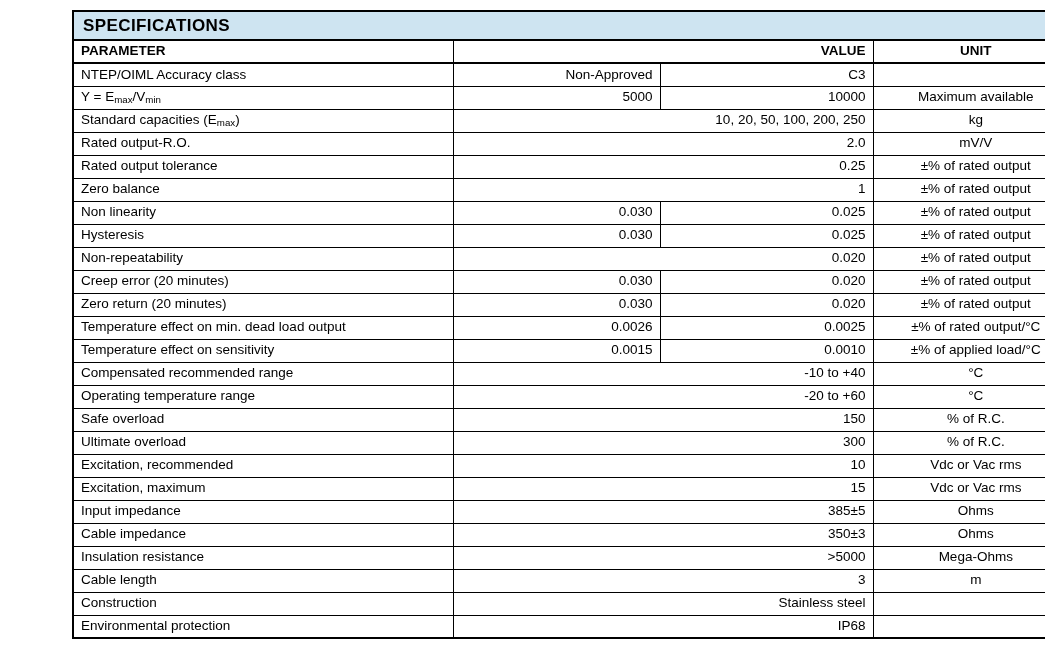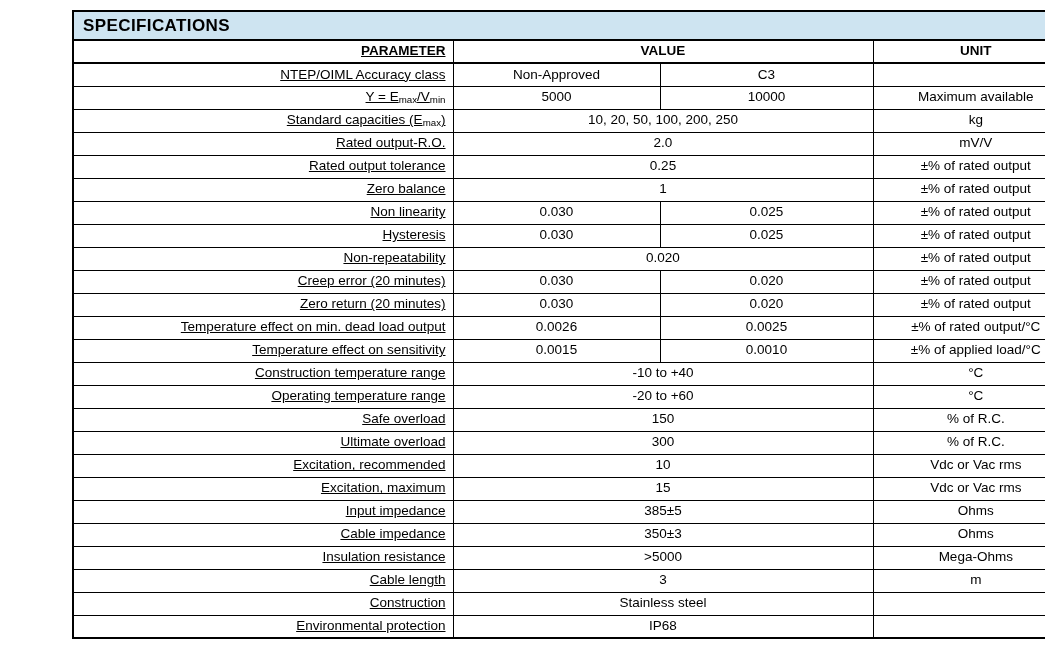--- a/index.html
+++ b/index.html
@@ -39,22 +39,22 @@
     font-size: 17px;
     font-weight: bold;
     letter-spacing: 0.4px;
     height: 27px;
     padding: 3px 9px;
   }
   tr.head-row th {
     font-weight: bold;
     border-bottom: 2px solid #000;
   }
-  .param { text-align: right; text-decoration: underline; }
-  .val   { text-align: center; }
+  .param { text-align: left; }
+  .val   { text-align: right; }
   .unit  { text-align: center; }
   sub {
     font-size: 0.72em;
     vertical-align: -0.25em;
     line-height: 0;
   }
   sup {
     font-size: 0.72em;
     vertical-align: 0.45em;
     line-height: 0;
@@ -149,21 +149,21 @@
           <td class="val">0.0025</td>
           <td class="unit">±% of rated output/°C</td>
         </tr>
         <tr>
           <td class="param">Temperature effect on sensitivity</td>
           <td class="val">0.0015</td>
           <td class="val">0.0010</td>
           <td class="unit">±% of applied load/°C</td>
         </tr>
         <tr>
-          <td class="param">Construction temperature range</td>
+          <td class="param">Compensated recommended range</td>
           <td class="val" colspan="2">-10 to +40</td>
           <td class="unit">°C</td>
         </tr>
         <tr>
           <td class="param">Operating temperature range</td>
           <td class="val" colspan="2">-20 to +60</td>
           <td class="unit">°C</td>
         </tr>
         <tr>
           <td class="param">Safe overload</td>

